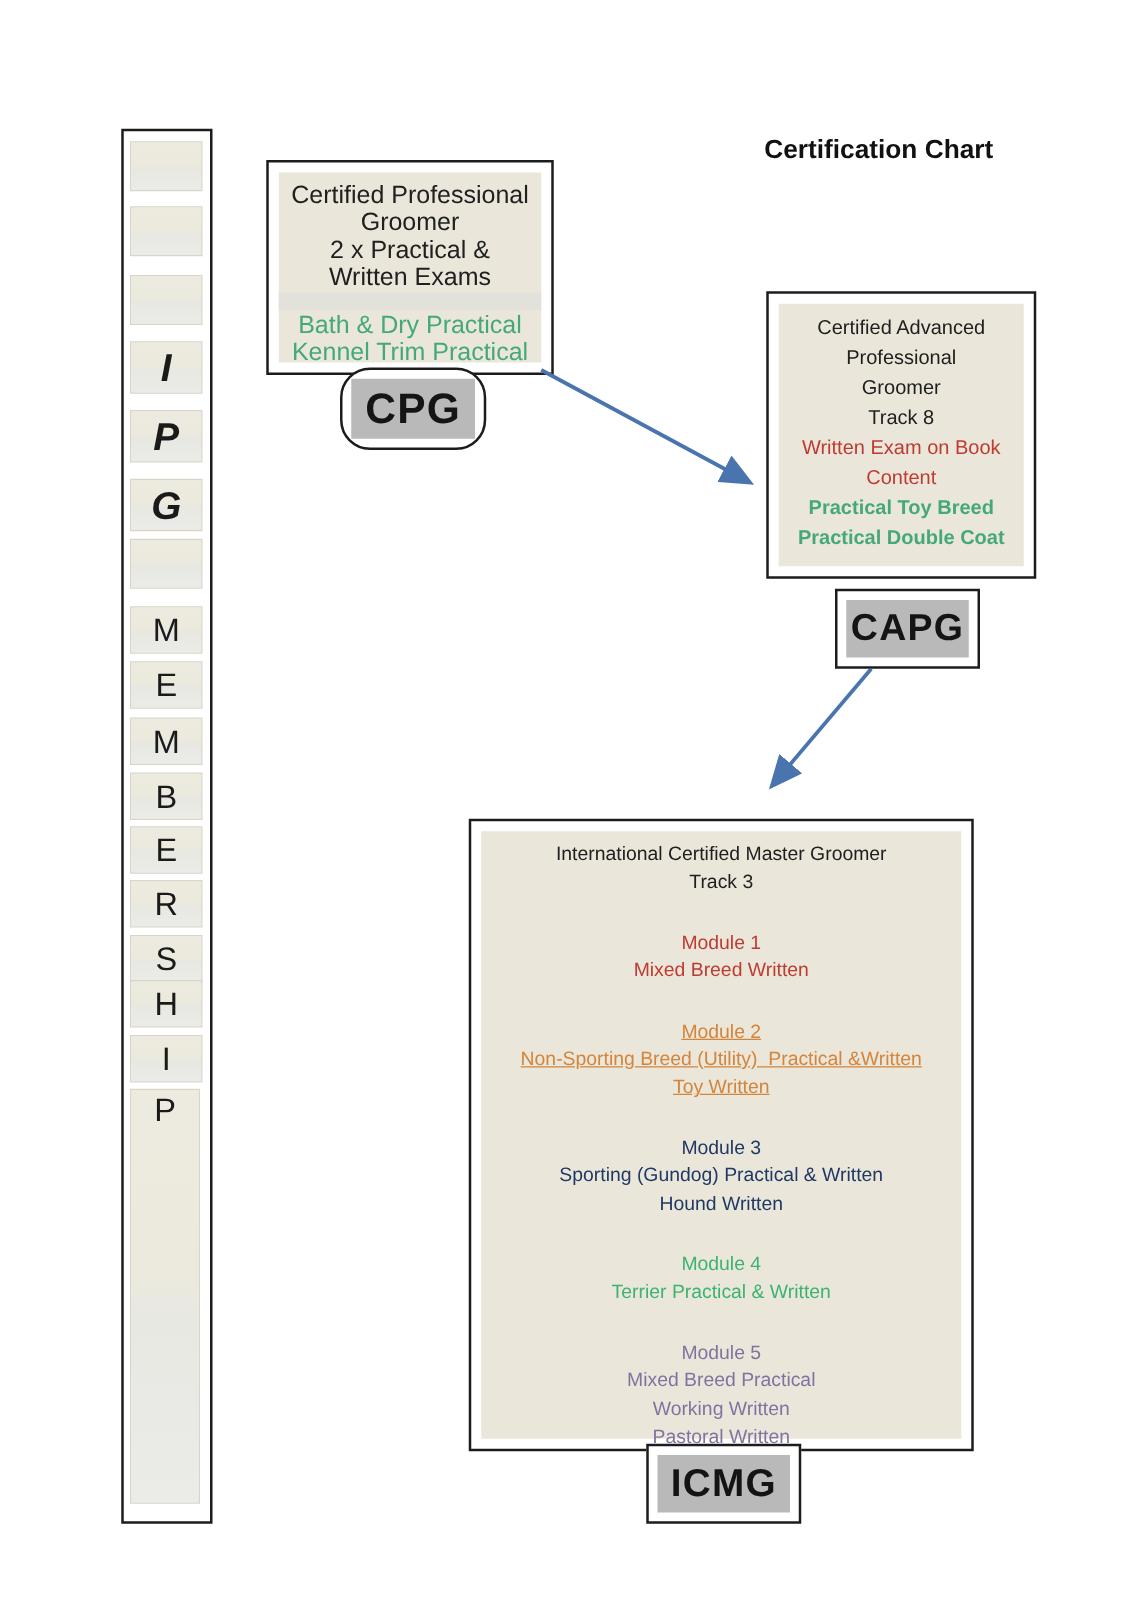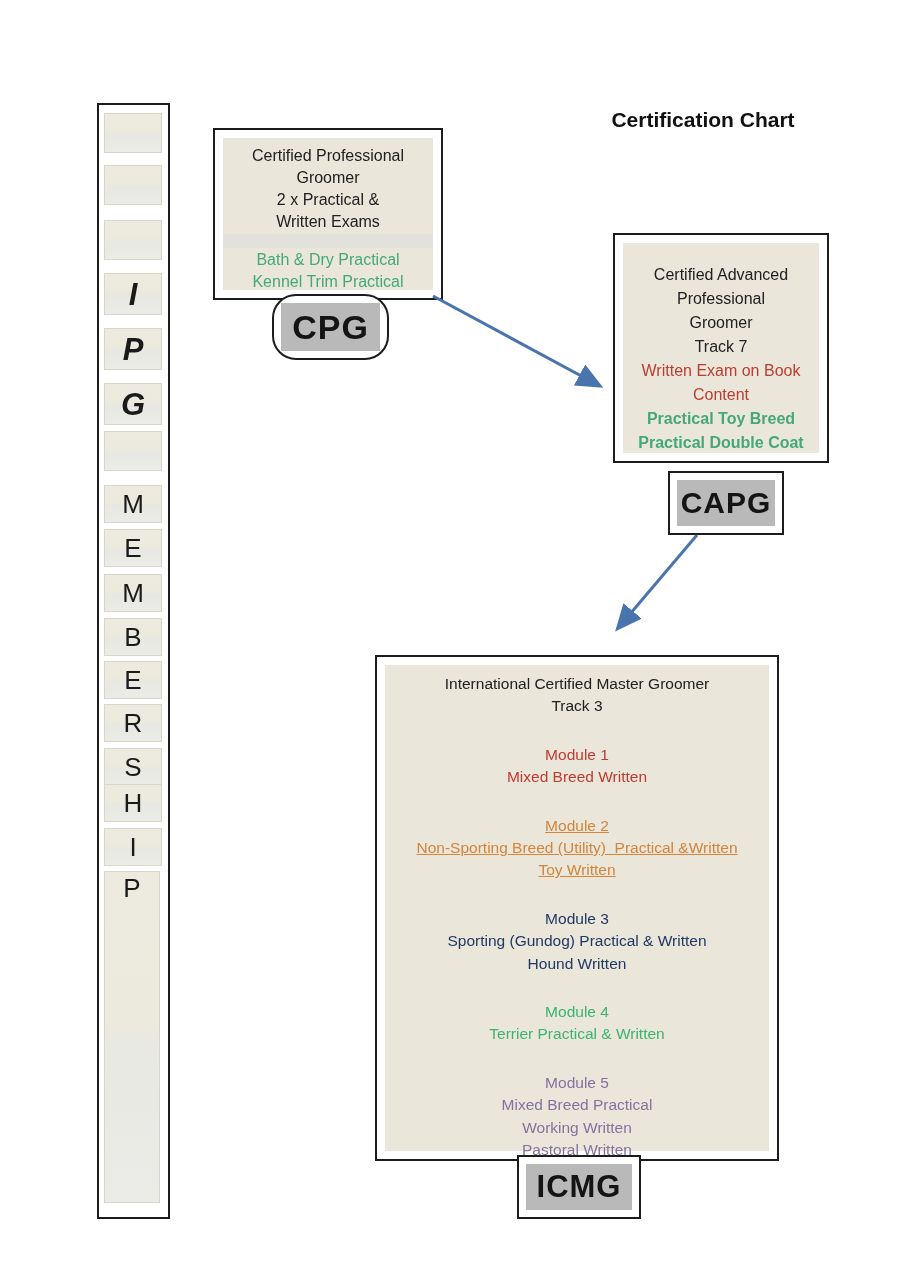--- a/index.html
+++ b/index.html
@@ -26,23 +26,23 @@
   .sb-cell.it span{font-style:italic;font-weight:bold;font-size:31px;}
   .sb-cell.long{align-items:flex-start;padding-top:3px;box-sizing:border-box;}
   
   .cert-box{position:absolute;background:#ffffff;border:2px solid #1c1c1c;}
   .cert-inner{
     position:absolute;left:8px;right:8px;top:8px;bottom:8px;
     background:#eae7da;text-align:center;box-sizing:border-box;
   }
   .line{white-space:pre;}
   #cpg-box .cert-inner{padding-top:7px;}
-  #cpg-box .line{font-size:16px;line-height:22px;}
+  #cpg-box .line{font-size:20px;line-height:22px;}
   #cpg-box .divider{height:14px;margin:1px 0;background:#e2e1db;}
-  #capg-box .cert-inner{padding-top:20px;}
+  #capg-box .cert-inner{padding-top:8px;}
   #capg-box .line{font-size:16px;line-height:24px;}
   #icmg-box .cert-inner{padding-top:8px;}
   #icmg-box .line{font-size:15.5px;line-height:22.4px;}
   .module-block{margin-top:26px;}
   
   .tab{position:absolute;background:#ffffff;border:2px solid #1c1c1c;z-index:3;}
   .tab-inner{
     position:absolute;left:7px;right:7px;top:7px;bottom:7px;background:#b9b9b9;
     display:flex;align-items:center;justify-content:center;
     font-weight:bold;color:#141414;letter-spacing:1px;
@@ -124,21 +124,21 @@
   <div class="tab" id="cpg-tab" style="left:272px;top:294px;width:113px;height:62px;border-radius:24px;">
     <div class="tab-inner">CPG</div>
   </div>
 
   <div class="cert-box" id="capg-box" style="left:613px;top:233px;width:212px;height:226px;">
     <div class="cert-inner">
       <div id="capg-black" style="color: rgb(32, 32, 32);">
           <div class="line">Certified Advanced</div>
           <div class="line">Professional</div>
           <div class="line">Groomer</div>
-          <div class="line">Track 7</div>
+          <div class="line">Track 8</div>
         </div>
       <div id="capg-red" style="color: rgb(191, 58, 50);">
           <div class="line">Written Exam on Book</div>
           <div class="line">Content</div>
         </div>
       <div id="capg-green" style="color: rgb(69, 168, 120); font-weight: bold;">
           <div class="line">Practical Toy Breed</div>
           <div class="line">Practical Double Coat</div>
         </div>
     </div>

